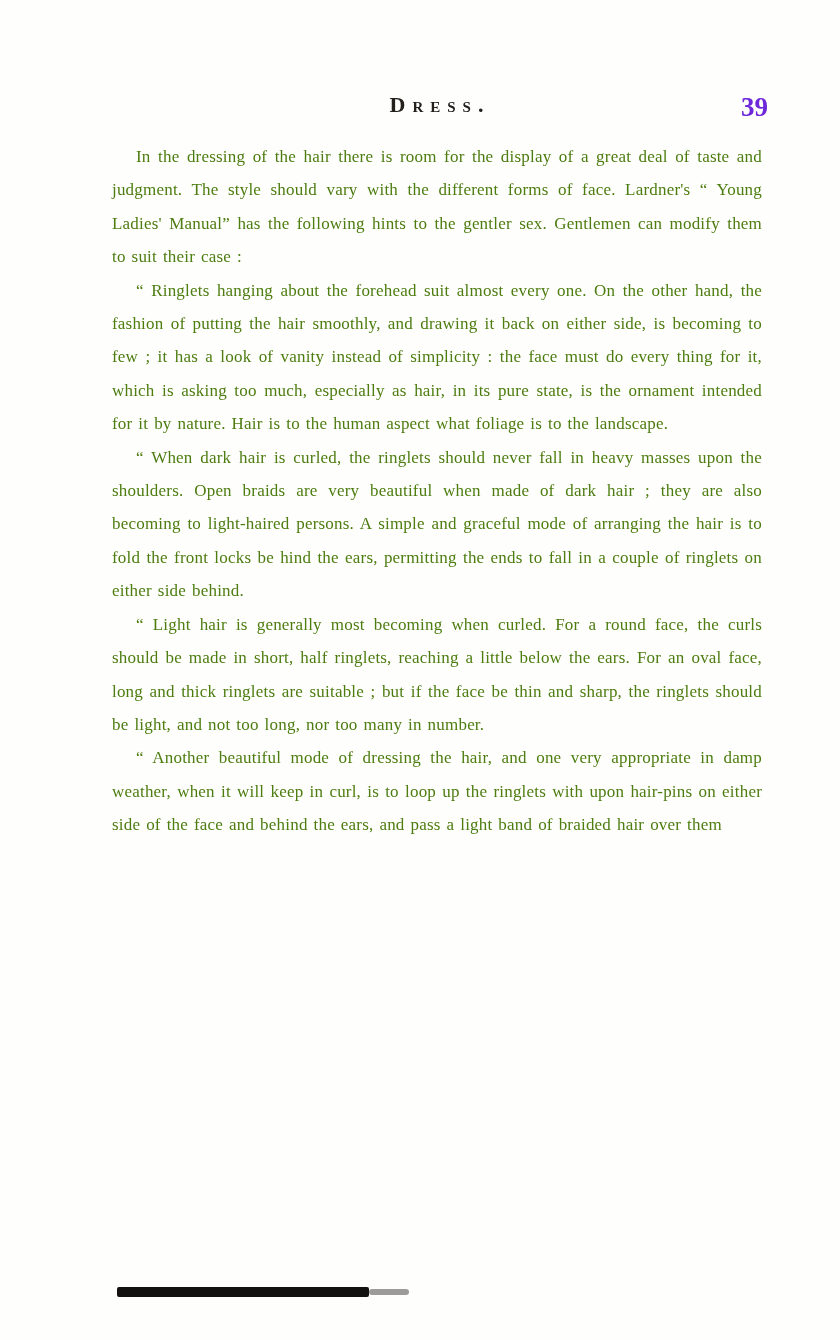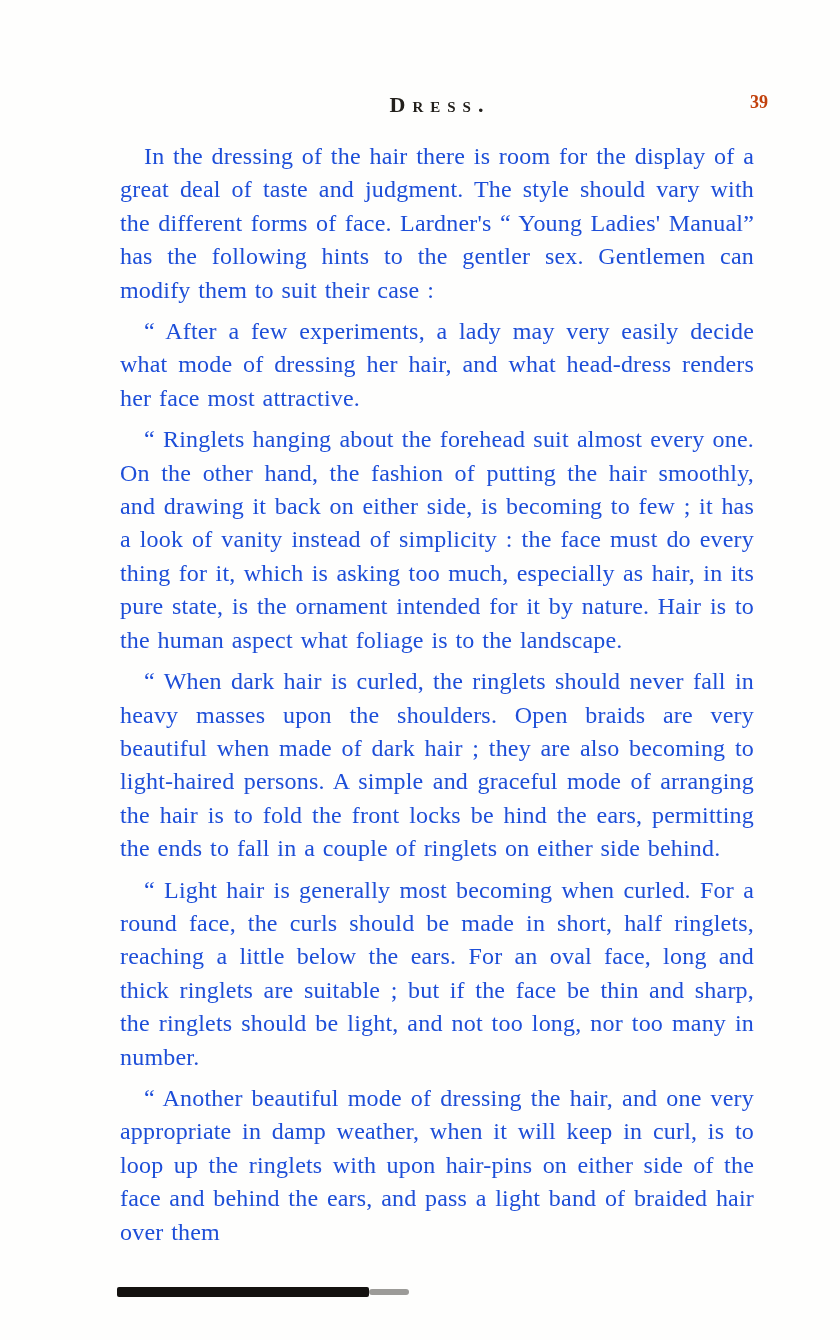--- a/index.html
+++ b/index.html
@@ -39,33 +39,33 @@
     font-variant: small-caps;
     letter-spacing: 7px;
     font-size: 22px;
     font-weight: bold;
     color: #23201c;
   }
   .head-pagenum {
     position: absolute;
     right: -6px;
     top: 0;
-    font-size: 18px;
+    font-size: 27px;
     font-weight: bold;
-    color: #c2410c;
+    color: #6d28d9;
   }
   .body-text p {
-    margin: 8px;
-    font-size: 24px;
+    margin: 0;
+    font-size: 17px;
     line-height: 33.4px;
     text-align: justify;
     text-indent: 24px;
     letter-spacing: 0.2px;
     word-spacing: 1.5px;
-    color: #1d4ed8;
+    color: #4d7c0f;
   }
   .scan-bar {
     position: absolute;
     left: 117px;
     top: 1287px;
     width: 252px;
     height: 10px;
     background: #141210;
     border-radius: 2px;
   }
@@ -86,21 +86,20 @@
 <div class="page">
   <div class="content">
 
     <div class="running-head">
       <div class="head-title">Dress.</div>
       <div class="head-pagenum">39</div>
     </div>
 
     <div class="body-text">
       <p>In the dressing of the hair there is room for the display of a great deal of taste and judgment.  The style should vary with the different forms of face.  Lardner's “ Young Ladies' Manual” has the following hints to the gentler sex.  Gentlemen can modify them to suit their case :</p>
-      <p>“ After a few experiments, a lady may very easily decide what mode of dressing her hair, and what head-dress renders her face most attractive.</p>
       <p>“ Ringlets hanging about the forehead suit almost every one.  On the other hand, the fashion of putting the hair smoothly, and drawing it back on either side, is becoming to few ; it has a look of vanity instead of simplicity : the face must do every thing for it, which is asking too much, especially as hair, in its pure state, is the ornament intended for it by nature.  Hair is to the human aspect what foliage is to the landscape.</p>
       <p>“ When dark hair is curled, the ringlets should never fall in heavy masses upon the shoulders.  Open braids are very beautiful when made of dark hair ; they are also becoming to light-haired persons.  A simple and graceful mode of arranging the hair is to fold the front locks be hind the ears, permitting the ends to fall in a couple of ringlets on either side behind.</p>
       <p>“ Light hair is generally most becoming when curled.  For a round face, the curls should be made in short, half ringlets, reaching a little below the ears.  For an oval face, long and thick ringlets are suitable ; but if the face be thin and sharp, the ringlets should be light, and not too long, nor too many in number.</p>
       <p>“ Another beautiful mode of dressing the hair, and one very appropriate in damp weather, when it will keep in curl, is to loop up the ringlets with upon hair-pins on either side of the face and behind the ears, and pass a light band of braided hair over them</p>
     </div>
 
   </div>
 
   <div class="scan-bar"></div>
   <div class="scan-smudge"></div>

